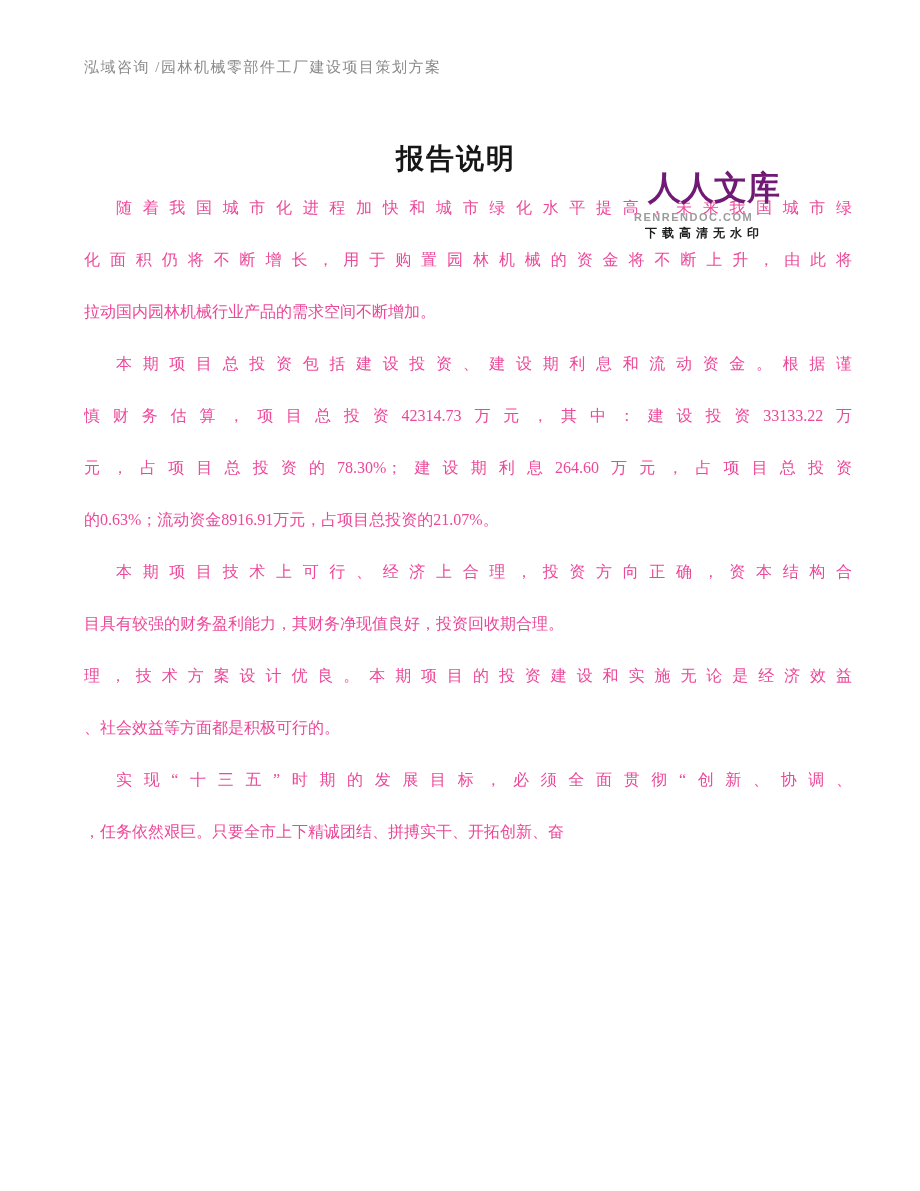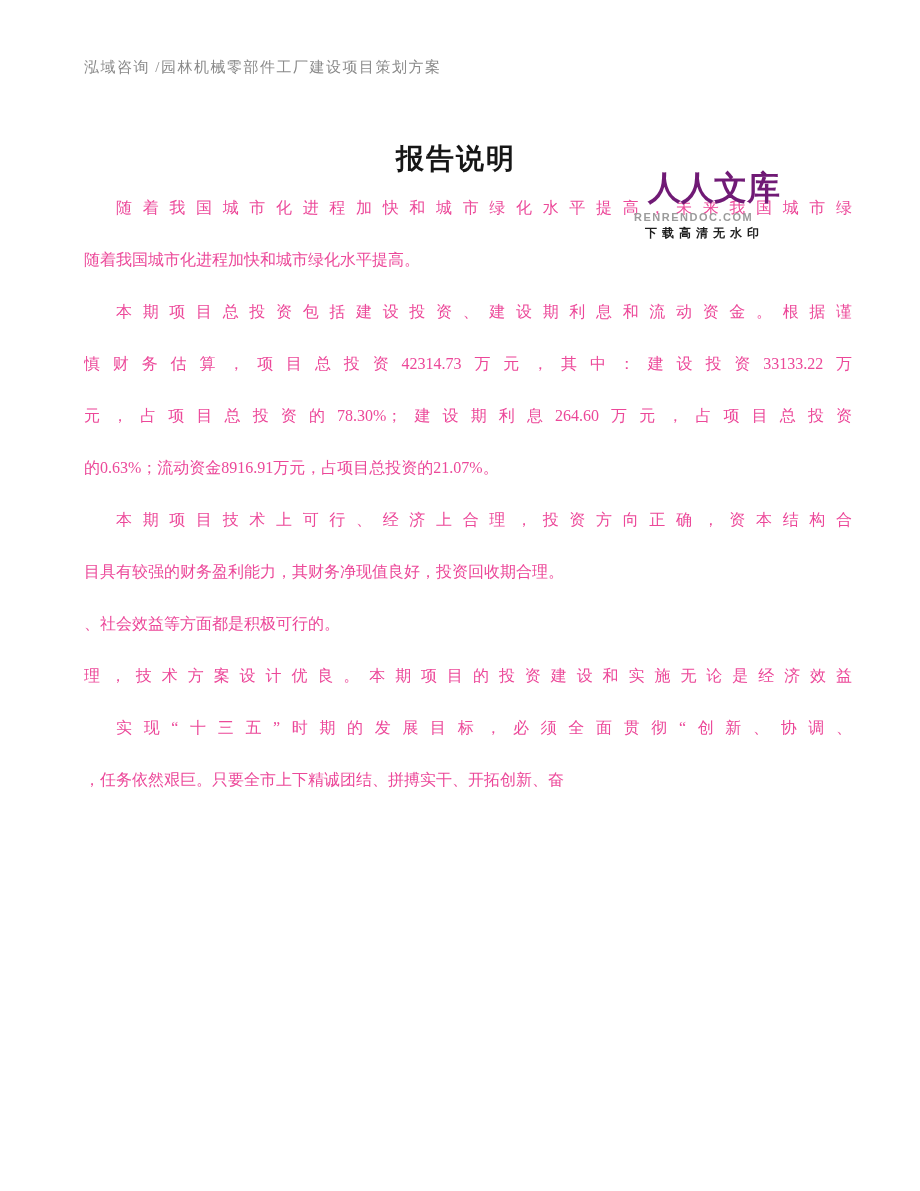--- a/index.html
+++ b/index.html
@@ -107,29 +107,30 @@
 <body>
 
 <div class="page">
 
   <div class="doc-header">泓域咨询 /园林机械零部件工厂建设项目策划方案</div>
 
   <h1 class="doc-title">报告说明</h1>
 
   <div class="doc-body">
       <div class="line first">随着我国城市化进程加快和城市绿化水平提高，未来我国城市绿</div>
-      <div class="line plast">随着我国城市化进程加快和城市绿化水平提高。</div>
+      <div class="line">化面积仍将不断增长，用于购置园林机械的资金将不断上升，由此将</div>
+      <div class="line plast">拉动国内园林机械行业产品的需求空间不断增加。</div>
       <div class="line first">本期项目总投资包括建设投资、建设期利息和流动资金。根据谨</div>
       <div class="line">慎财务估算，项目总投资42314.73万元，其中：建设投资33133.22万</div>
       <div class="line">元，占项目总投资的78.30%；建设期利息264.60万元，占项目总投资</div>
       <div class="line plast">的0.63%；流动资金8916.91万元，占项目总投资的21.07%。</div>
       <div class="line first">本期项目技术上可行、经济上合理，投资方向正确，资本结构合</div>
       <div class="line plast">目具有较强的财务盈利能力，其财务净现值良好，投资回收期合理。</div>
+      <div class="line">理，技术方案设计优良。本期项目的投资建设和实施无论是经济效益</div>
       <div class="line plast">、社会效益等方面都是积极可行的。</div>
-      <div class="line">理，技术方案设计优良。本期项目的投资建设和实施无论是经济效益</div>
       <div class="line first">实现“十三五”时期的发展目标，必须全面贯彻“创新、协调、</div>
       <div class="line plast">，任务依然艰巨。只要全市上下精诚团结、拼搏实干、开拓创新、奋</div>
     </div>
 
   <div class="watermark">
     <div class="wm-brand">人人文库</div>
     <div class="wm-domain">RENRENDOC.COM</div>
     <div class="wm-tagline">下载高清无水印</div>
   </div>
 

